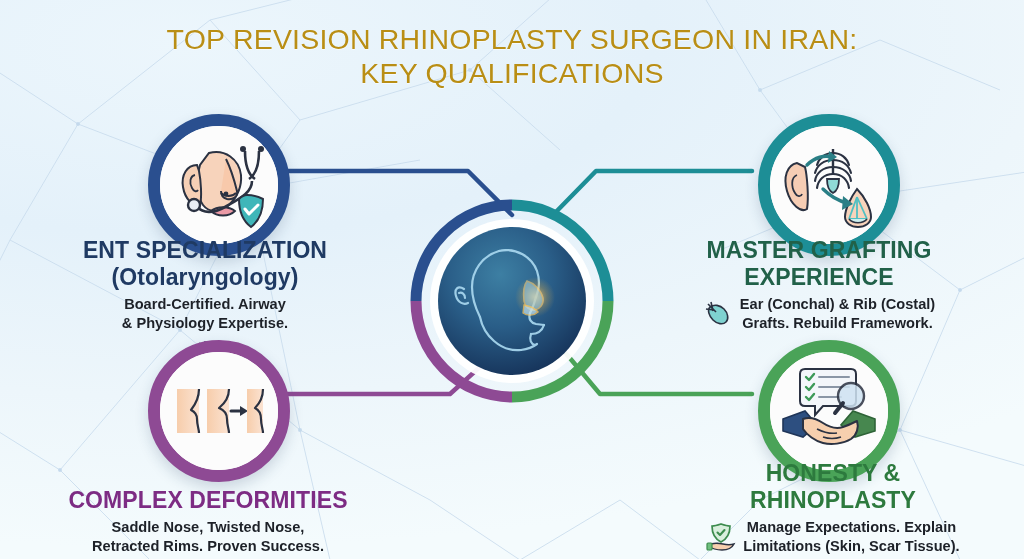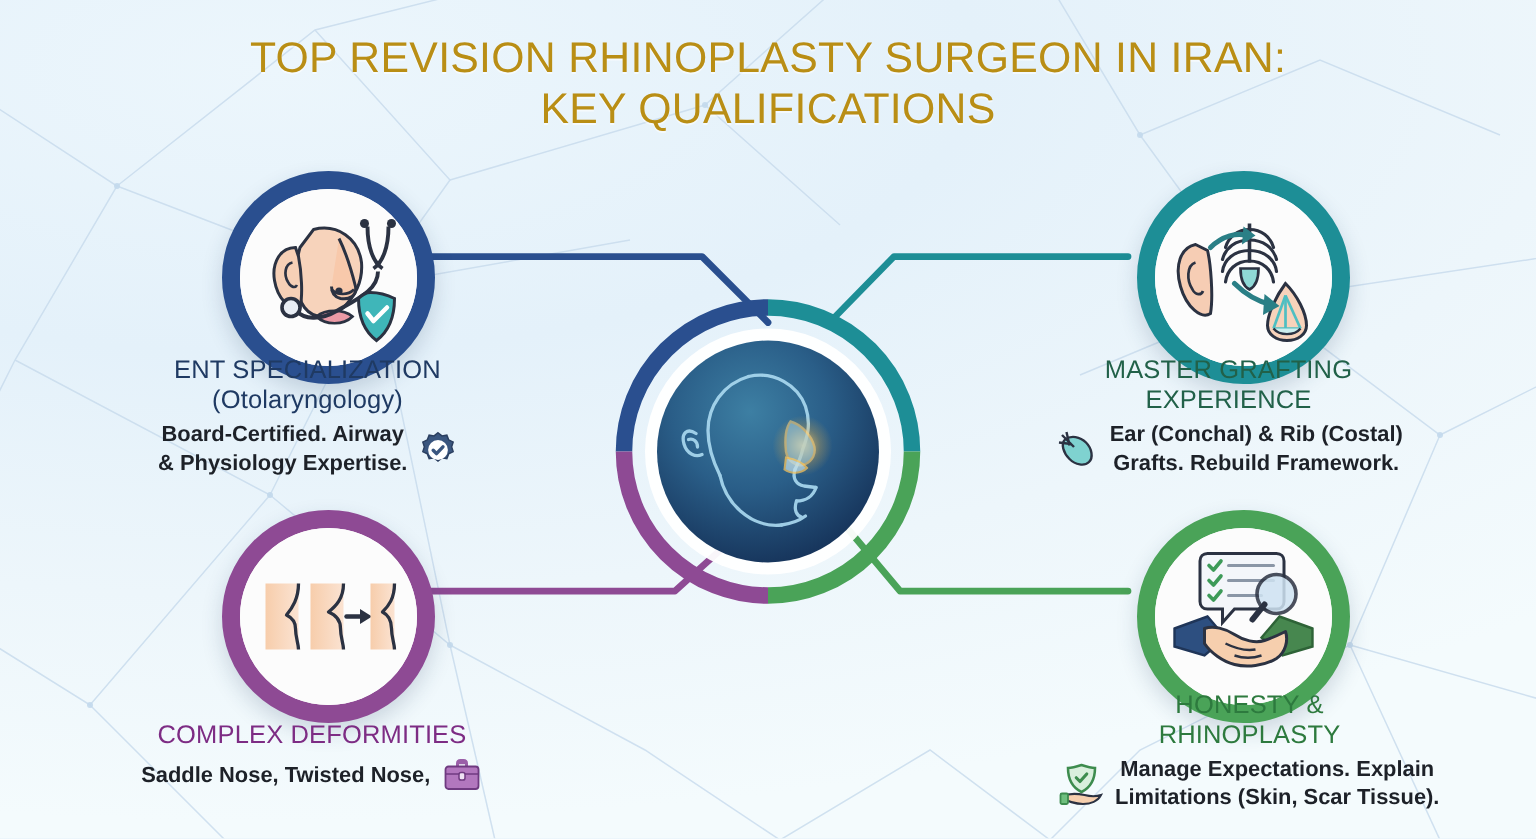--- a/index.html
+++ b/index.html
@@ -33,34 +33,34 @@
   .node{position:absolute;border-radius:50%;background:#fdfdfd;
         box-shadow:0 6px 14px rgba(35,60,95,.18);
         display:flex;align-items:center;justify-content:center;}
   .node .inner{border-radius:50%;background:#fcfcfc;display:flex;align-items:center;justify-content:center;overflow:hidden;}
   .n-ent{left:148px;top:114px;width:118px;height:118px;border:12px solid #2a4f8f;}
   .n-graft{left:758px;top:114px;width:118px;height:118px;border:12px solid #1d8e96;}
   .n-cmplx{left:148px;top:340px;width:118px;height:118px;border:12px solid #8e4a94;}
   .n-hon{left:758px;top:340px;width:118px;height:118px;border:12px solid #4aa358;}
   
   .blk{position:absolute;}
-  .blk h3{margin:0;font-weight:normal;line-height:1.16;font-size:17px;letter-spacing:.1px;}
+  .blk h3{margin:0;font-weight:bold;line-height:1.16;font-size:23px;letter-spacing:.1px;}
   .b-ent{left:60px;top:237px;width:290px;text-align:center;}
   .b-ent h3{color:#1f3a63;}
   .b-graft{left:674px;top:237px;width:290px;text-align:center;}
   .b-graft h3{color:#216149;}
   .b-cmplx{left:58px;top:460px;width:300px;text-align:center;}
   .b-cmplx h3{color:#7d2c84;}
   .b-hon{left:688px;top:460px;width:290px;text-align:center;}
   .b-hon h3{color:#2d7a3e;}
   .subrow{display:flex;align-items:center;justify-content:center;gap:7px;margin-top:5px;}
   .subrow .txt{font-size:14.6px;line-height:1.28;color:#1d2128;font-weight:bold;}
   .mini{flex:0 0 auto;display:block;}
   .b-graft .subrow,.b-hon .subrow{}
-  .b-ent .subrow,.b-cmplx .subrow{}
+  .b-ent .subrow,.b-cmplx .subrow{flex-direction:column;}
   .b-ent .subrow .mini,.b-cmplx .subrow .mini{order:2;}
 </style>
 </head>
 <body>
 
 <div id="stage">
 
   <svg id="bgnet" viewBox="0 0 1024 559">
     <g stroke="#c9dced" stroke-width="1" fill="none" opacity=".85">
       <path d="M-20 60 L78 124 L10 240 L-20 300"></path>
@@ -285,20 +285,21 @@
     </div>
   </div>
   <div class="blk b-cmplx">
     <h3>
       <br>
       <span>COMPLEX DEFORMITIES</span>
     </h3>
     <div class="subrow">
       <div class="txt">
         <span>Saddle Nose, Twisted Nose,</span><br>
+        <span>Retracted Rims. Proven Success.</span>
       </div>
       <svg class="mini" width="28" height="26" viewBox="0 0 28 26">
         <path d="M10 5 C10 3 11 2 13 2 L15 2 C17 2 18 3 18 5 L18 7 L16 7 L16 5.5 L12 5.5 L12 7 L10 7 Z" fill="#9a5fa8"></path>
         <rect x="3" y="7" width="22" height="15" rx="2" fill="#b277be" stroke="#6f3a80" stroke-width="1.2"></rect>
         <path d="M3 12 L25 12" stroke="#6f3a80" stroke-width="1.1" fill="none"></path>
         <rect x="12" y="11" width="4" height="5" rx="1.4" fill="#efe2f4" stroke="#6f3a80" stroke-width="1"></rect>
       </svg>
     </div>
   </div>
 

